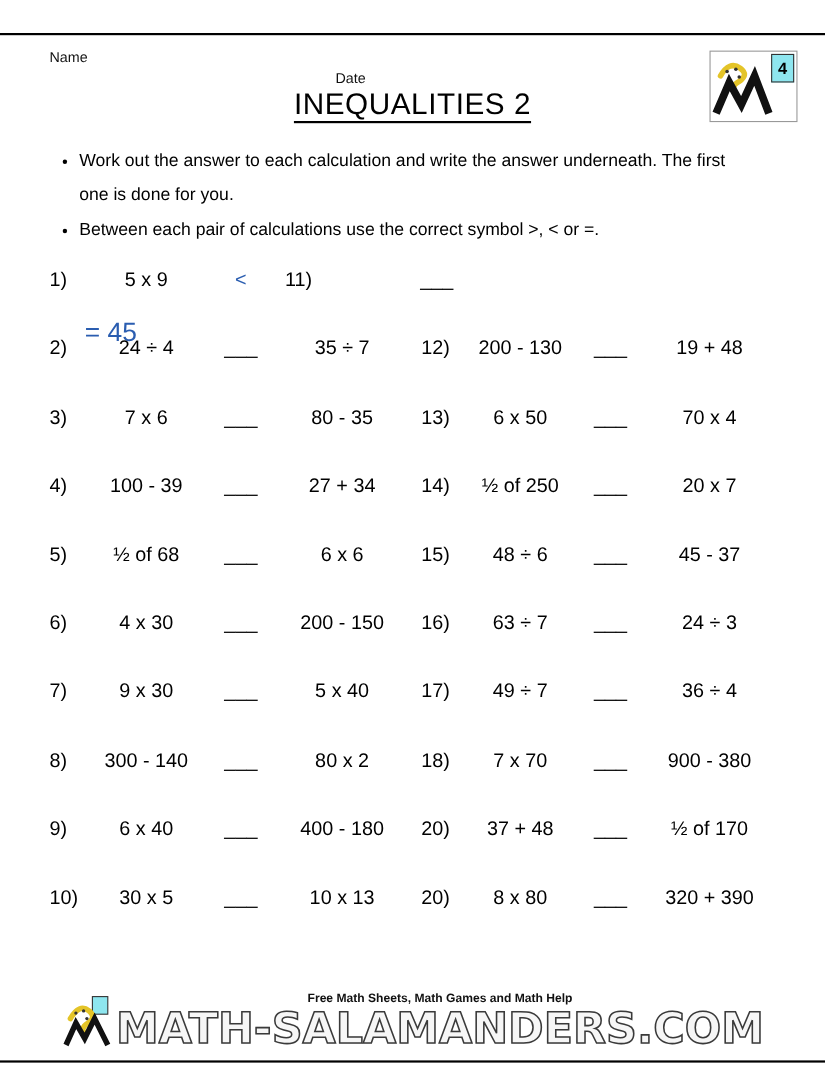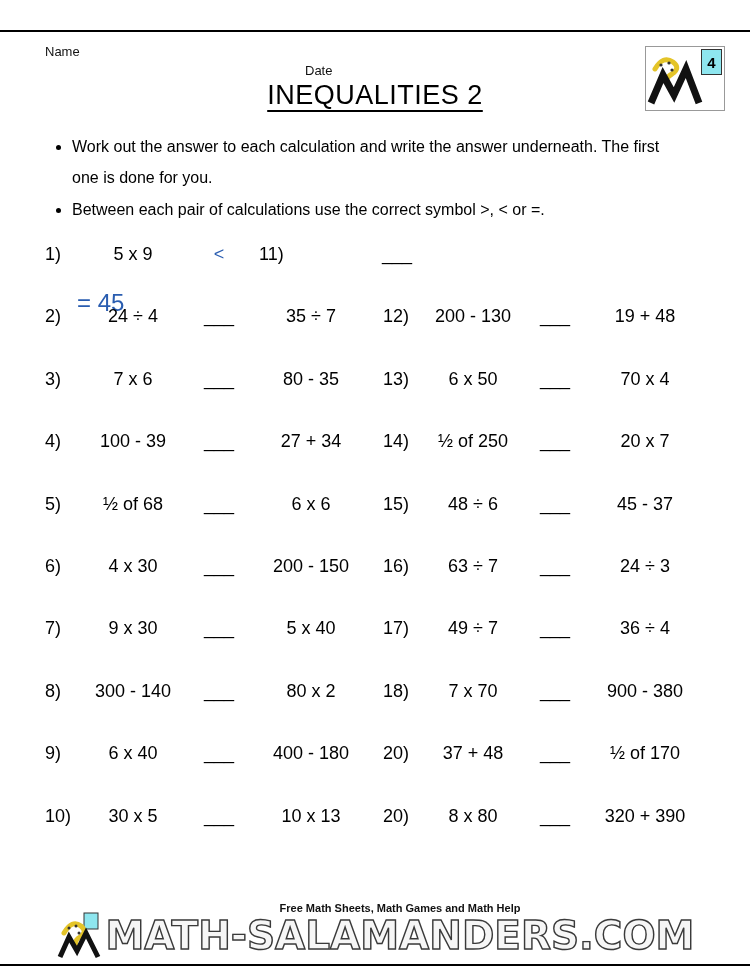--- a/index.html
+++ b/index.html
@@ -41,21 +41,21 @@
   .c{font-size:18px;padding-top:2px;white-space:nowrap;}
   .num{text-align:left;}
   .num2{padding-left:10px;}
   .expr{text-align:center;}
   .sym{text-align:center;}
   .main{display:block;}
   .ans{display:block;color:var(--blue);margin-top:24px;text-align:left;font-size:24px;}
   .blue{color:var(--blue);}
 
   .footer{position:absolute;top:898px;left:0;width:750px;}
-  .f-inner{display:flex;justify-content:center;align-items:flex-end;gap:4px;}
+  .f-inner{display:flex;justify-content:center;align-items:center;gap:4px;}
   .f-text{display:flex;flex-direction:column;align-items:center;}
   .tagline{font-size:11px;font-weight:bold;color:#111;margin-top:4px;}
   .site{font-size:39px;font-weight:bold;line-height:1.15;letter-spacing:0px;
     font-family:"DejaVu Sans", sans-serif;
     color:#f6f6f6;-webkit-text-stroke:1.4px #3a3a3a;
     text-shadow:0 0 1px #555;}
 </style>
 </head>
 <body>
 

